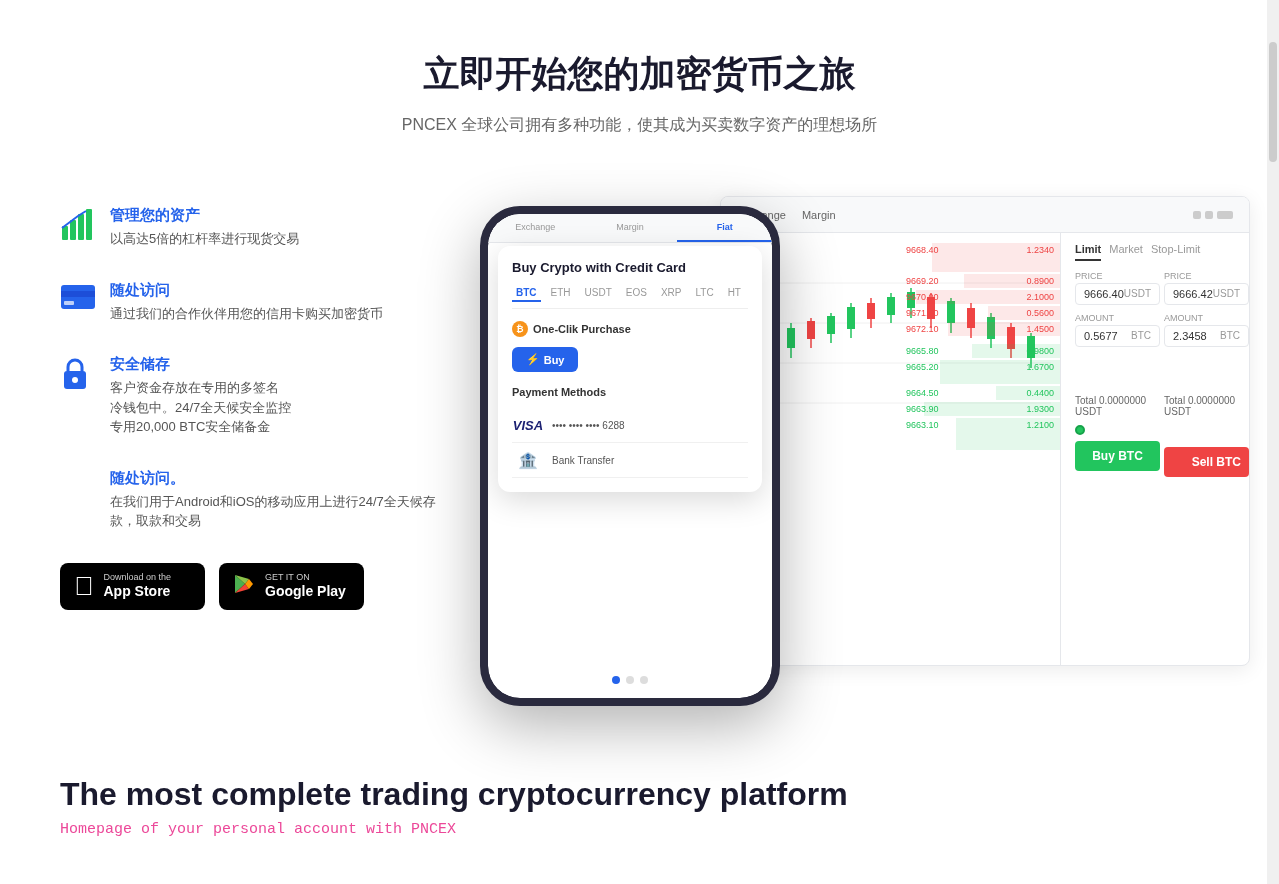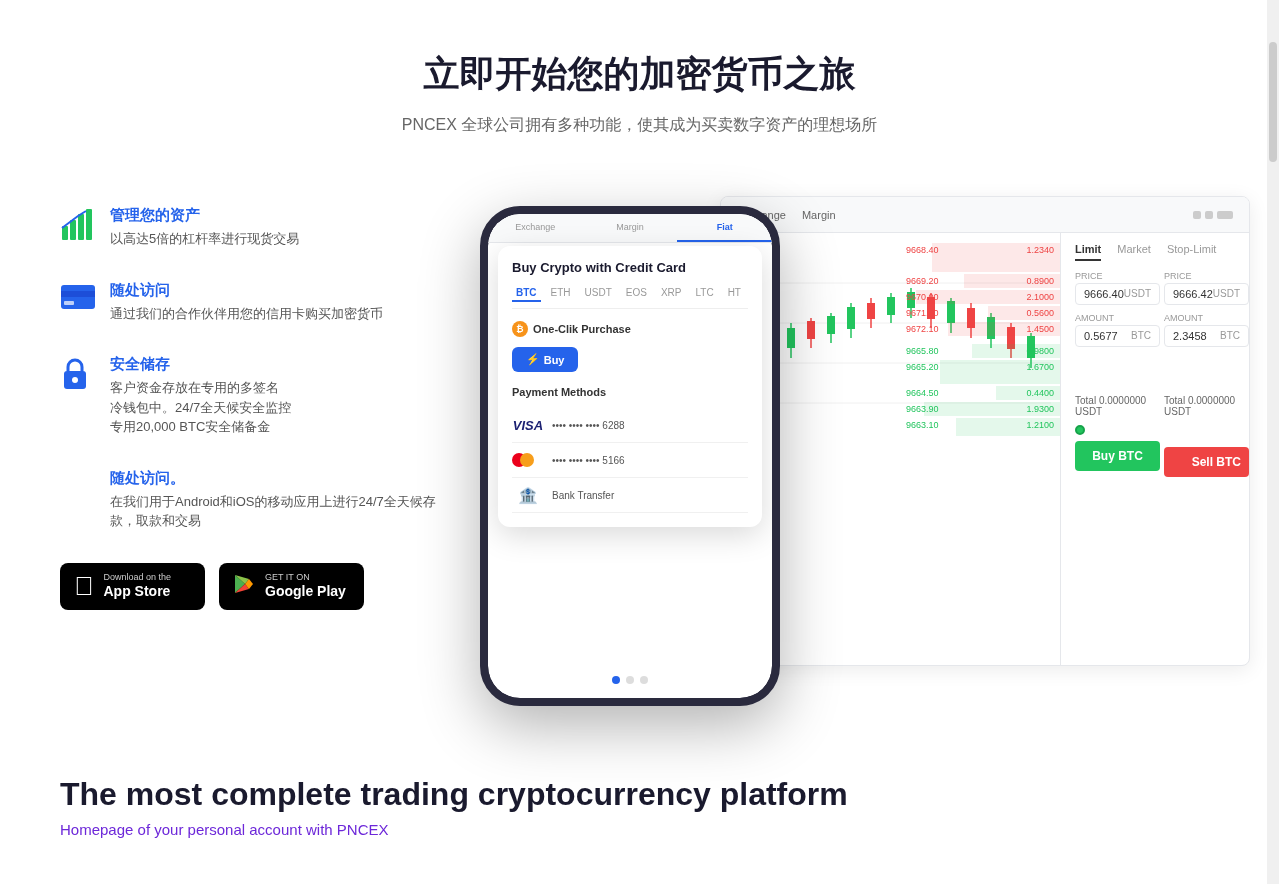--- a/index.html
+++ b/index.html
@@ -345,21 +345,21 @@
       position: relative;
     }
 
     .trade-form {
       flex: 1;
       padding: 10px 14px;
     }
 
     .trade-form-tabs {
       display: flex;
-      gap: 16px;
+      gap: 8px;
       margin-bottom: 10px;
       font-size: 11px;
     }
 
     .trade-form-tab {
       color: #999;
       cursor: pointer;
       padding-bottom: 4px;
     }
 
@@ -431,21 +431,22 @@
 
     .bottom-title {
       font-size: 32px;
       font-weight: 700;
       color: #1a1a2e;
       margin-bottom: 8px;
     }
 
     .bottom-subtitle {
       font-size: 15px;
-      color: #6d28d9;
+      color: #ec4899;
+      font-family: Liberation Mono, monospace;
     }
 
     
     .scrollbar {
       position: absolute;
       right: 0;
       top: 0;
       width: 12px;
       height: 884px;
       background: #f0f0f0;
@@ -631,27 +632,20 @@
 
             <div class="payment-methods-title">Payment Methods</div>
 
             <div class="payment-item">
               <div class="payment-logo">
                 <span class="visa-logo">VISA</span>
               </div>
               <span>•••• •••• •••• 6288</span>
             </div>
 
-            <div class="payment-item">
-              <div class="payment-logo mc-logo" style="position:relative; width:32px; height:20px;">
-                <div class="mc-circle1"></div>
-                <div class="mc-circle2"></div>
-              </div>
-              <span>•••• •••• •••• 5166</span>
-            </div>
 
             <div class="payment-item">
               <div class="payment-logo">
                 <span style="color:#2563eb; font-size:16px;">🏦</span>
               </div>
               <span>Bank Transfer</span>
             </div>
 
           </div>
 
@@ -795,21 +789,21 @@
                     <span>0.4400</span>
                 </div>
               </div>
               <div style="position:relative; height:14px; margin-bottom:2px;">
                 <div style="position:absolute; right:0; width:85%; height:100%; background:rgba(34,197,94,0.12);"></div>
                 <div style="display:flex; justify-content:space-between; padding:0 6px; font-size:9px; color:#22c55e; line-height:14px;">
                   <span>9663.90</span>
                     <span>1.9300</span>
                 </div>
               </div>
-              <div style="position:relative; height:18px;">
+              <div style="position:relative; height:32px;">
                 <div style="position:absolute; right:0; width:65%; height:100%; background:rgba(34,197,94,0.12);"></div>
                 <div style="display:flex; justify-content:space-between; padding:0 6px; font-size:9px; color:#22c55e; line-height:14px;">
                   <span>9663.10</span>
                     <span>1.2100</span>
                 </div>
               </div>
             </div>
           </div>
 
           <div style="display:flex; width:190px;">

